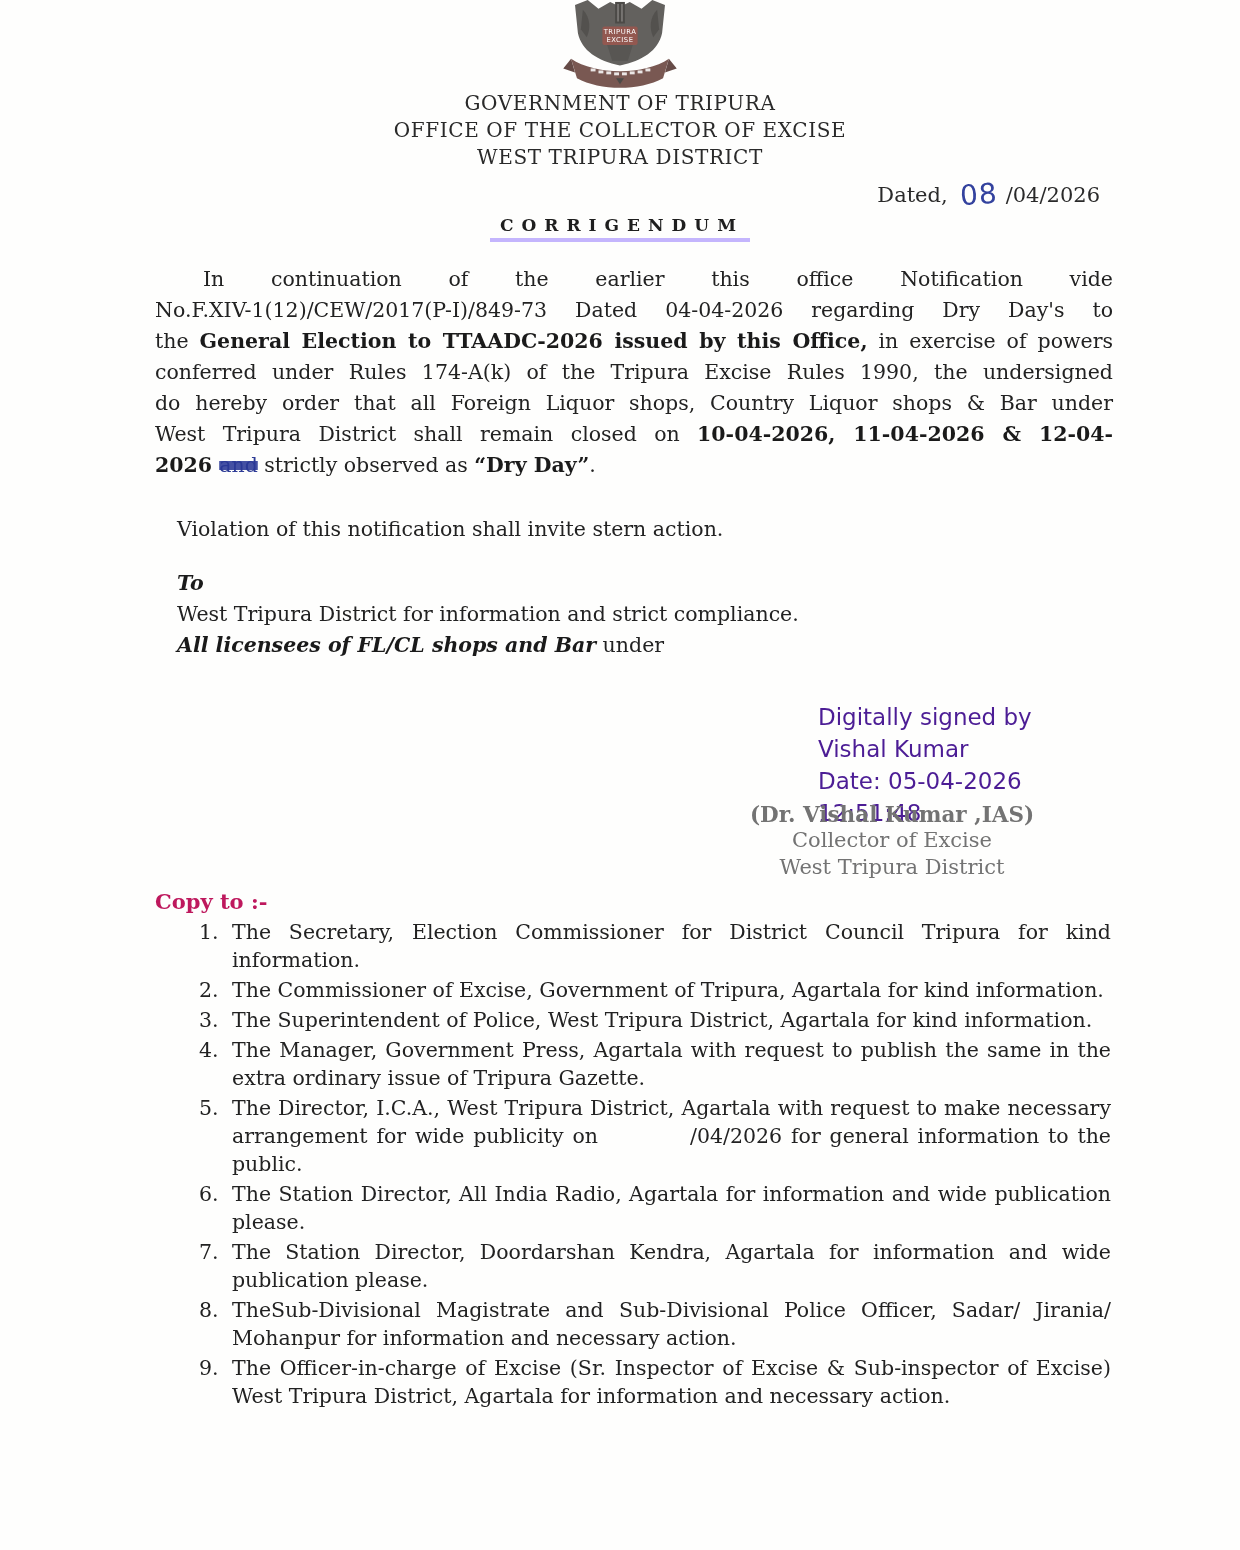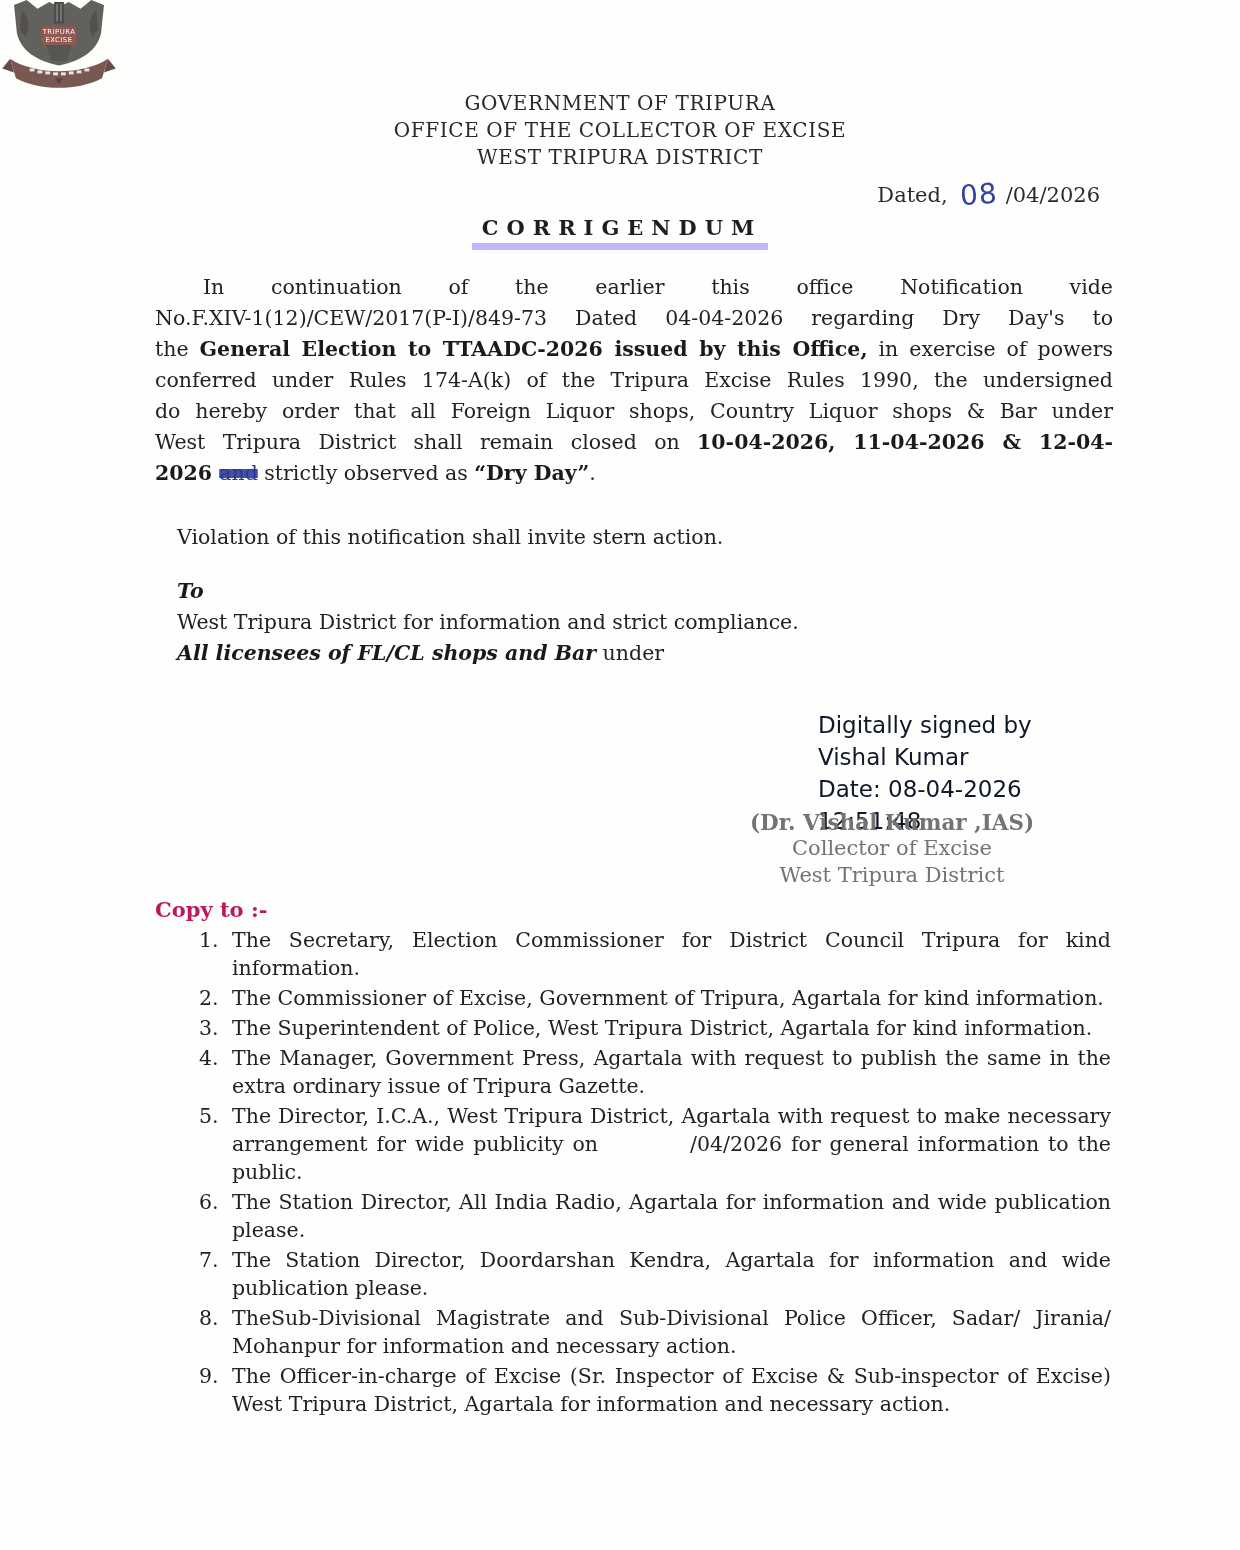--- a/index.html
+++ b/index.html
@@ -4,42 +4,42 @@
 <style>
   html,body { margin:0; padding:0; background:#ffffff; }
   .page {
     position:relative;
     width:1240px; height:1550px;
     background:#fefefd;
     font-family:"DejaVu Serif", serif;
     color:#222222;
     overflow:hidden;
   }
-  .emblem-wrap { height:90px; padding-top:0; }
+  .emblem-wrap { text-align:center; height:90px; padding-top:0; }
   .emblem { width:118px; height:90px; opacity:0.92; }
   .em-label { font-family:"DejaVu Sans",sans-serif; font-size:7px; fill:#ffffff; text-anchor:middle; letter-spacing:0.5px; }
   .hline { text-align:center; font-size:20px; line-height:27px; letter-spacing:0.6px; color:#2a2a2a; }
   .dateline { text-align:right; padding-right:140px; font-size:21px; margin-top:5px; color:#2a2a2a; }
   .hand { display:inline-block; font-family:"DejaVu Sans",sans-serif; font-size:28px; color:#33429e;
           transform:rotate(-4deg); position:relative; top:2px; margin:0 1px 0 6px; letter-spacing:1px; }
   .title-wrap { text-align:center; margin-top:6px; }
-  .doc-title { display:inline-block; font-size:21px; font-weight:bold; letter-spacing:8px;
-               border-bottom:7px solid #c4b5fd; padding:0 6px 3px 10px; color:#1e1e1e; }
+  .doc-title { display:inline-block; font-size:17px; font-weight:bold; letter-spacing:8px;
+               border-bottom:4px solid #c4b5fd; padding:0 6px 3px 10px; color:#1e1e1e; }
   .para { margin:22px 0 0 155px; width:958px; font-size:20.5px; line-height:31px; }
   .pline { text-align:justify; text-align-last:justify; }
   .pline.first { padding-left:48px; }
   .pline.last { text-align-last:left; }
   .b { font-weight:bold; color:#1a1a1a; }
   .scribble { color:#2e3c96; text-decoration:line-through; text-decoration-thickness:9px;
               text-decoration-color:rgba(42,56,150,0.88);margin-top:24px; }
   .violation { margin:34px 0 0 177px; font-size:20.5px; line-height:29px; }
   .to-block { margin:24px 0 0 177px; font-size:20.5px; line-height:31px; }
   .bi { font-weight:bold; font-style:italic; color:#1a1a1a; }
   .sig { margin:40px 0 0 722px; width:340px; }
-  .stamp { font-family:"DejaVu Sans",sans-serif; font-size:23px; line-height:32px; margin-left:96px; color:#0f172a; }
+  .stamp { font-family:"DejaVu Sans",sans-serif; font-size:23px; line-height:32px; margin-left:96px; color:#4c1d95; }
   .sig-name { font-weight:bold; font-size:21.5px; text-align:center; margin-top:-27px; position:relative; color:#737373; }
   .sig-line { font-size:21px; text-align:center; line-height:27px; color:#737373; }
   .copy { margin:6px 0 0 155px; width:956px; font-size:20.5px; }
   .copy-label { font-weight:bold; font-size:21px; line-height:30px; color:#be185d; }
   .copy-list { margin-top:1px; }
   .copy-item { display:flex; line-height:28px; margin-bottom:2px; }
   .copy-num { width:33px; margin-left:44px; flex:none; }
   .copy-text { flex:1; text-align:justify; }
   .gap { display:inline-block; width:92px; }
 </style>
@@ -122,21 +122,21 @@
     <div>West Tripura District for information and strict compliance.</div>
     <div>
       <span class="bi">All licensees of FL/CL shops and Bar</span><span> under</span>
     </div>
   </div>
 
   <div class="sig">
     <div class="stamp">
       <div>Digitally signed by</div>
       <div>Vishal Kumar</div>
-      <div>Date: 08-04-2026</div>
+      <div>Date: 05-04-2026</div>
       <div>12:51:48</div>
     </div>
     <div class="sig-name">(Dr. Vishal Kumar ,IAS)</div>
     <div class="sig-line">Collector of Excise</div>
     <div class="sig-line">West Tripura District</div>
   </div>
 
   <div class="copy">
     <div class="copy-label">Copy to :-</div>
     <div class="copy-list">

